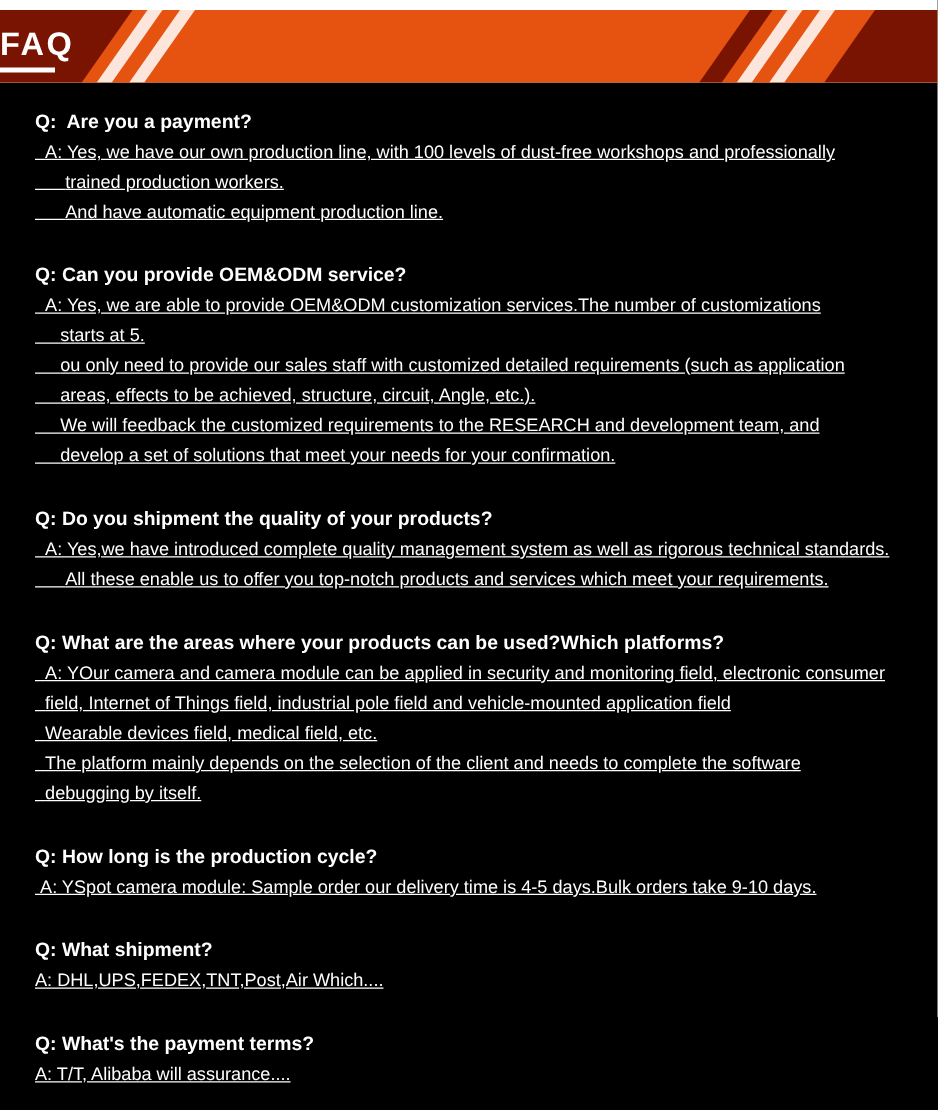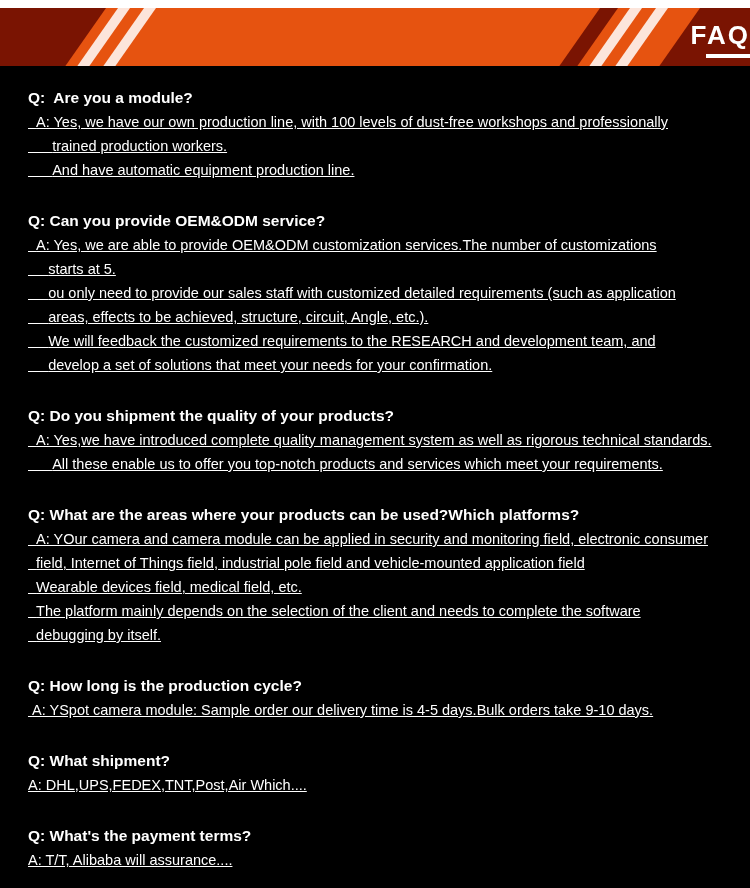--- a/index.html
+++ b/index.html
@@ -41,23 +41,22 @@
   .sliver-right { left: 600px; width: 18px; }
   .slash-r1     { left: 630px; width: 12px; }
   .slash-r2     { left: 656px; width: 12px; }
   .corner-right { left: 700px; width: 160px; }
   .banner-center {
     position: relative;
     z-index: 2;
     height: 100%;
     display: flex;
     flex-direction: column;
-    align-items: flex-end;
+    align-items: flex-start;
     justify-content: center;
-    padding-left: 44px;
   }
   .banner-title {
     color: #ffffff;
     font-size: 26px;
     font-weight: bold;
     letter-spacing: 2px;
     line-height: 1;
     margin-top: 6px;
   }
   .banner-underline {
@@ -108,21 +107,21 @@
     <div class="shape dark corner-right"></div>
     <div class="banner-center">
       <div class="banner-title">FAQ</div>
       <div class="banner-underline"></div>
     </div>
   </div>
 
   <div class="content">
 
     <section class="faq-item">
-      <h3 class="faq-question">Q:  Are you a module?</h3>
+      <h3 class="faq-question">Q:  Are you a payment?</h3>
       <p class="faq-answer">  A: Yes, we have our own production line, with 100 levels of dust-free workshops and professionally
       trained production workers.
       And have automatic equipment production line.</p>
     </section>
 
     <section class="faq-item">
       <h3 class="faq-question">Q: Can you provide OEM&amp;ODM service?</h3>
       <p class="faq-answer">  A: Yes, we are able to provide OEM&amp;ODM customization services.The number of customizations
      starts at 5.
      ou only need to provide our sales staff with customized detailed requirements (such as application

